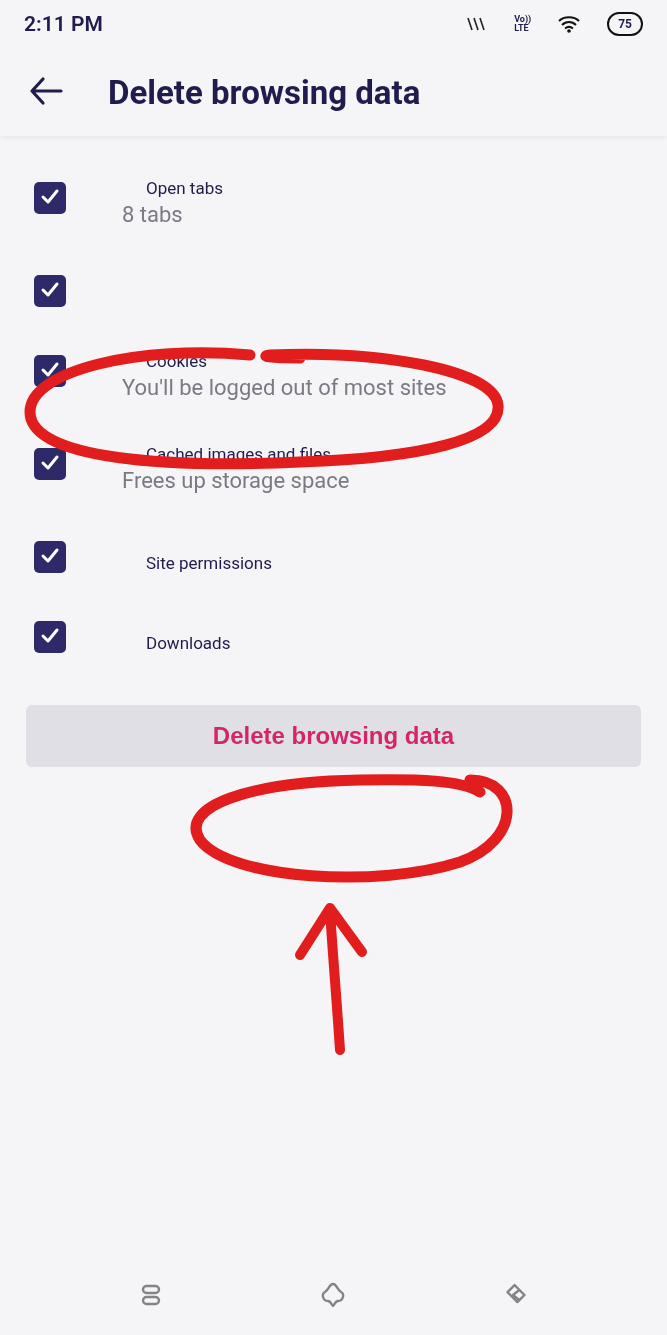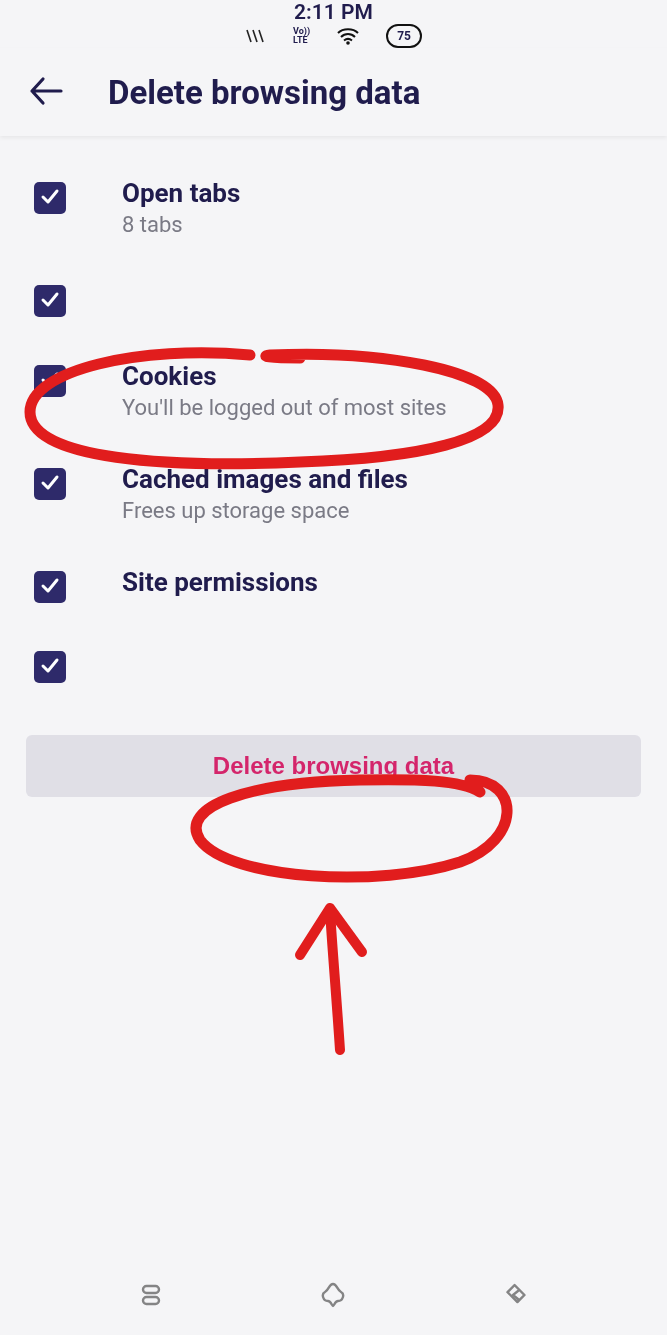--- a/index.html
+++ b/index.html
@@ -13,21 +13,20 @@
       position: relative;
     }
     .status-bar {
       height: 48px;
       display: flex;
       align-items: center;
       justify-content: space-between;
       padding: 0 24px;
       font-weight: 600;
       font-size: 21px;
-      flex-direction: column;
     }
     .status-right {
       display: flex;
       align-items: center;
       gap: 26px;
     }
     .status-right .signal-icon,
     .status-right .volte-icon,
     .status-right .wifi-icon { display: inline-flex; }
     .battery-pill {
@@ -61,34 +60,35 @@
     }
     .content {
       padding: 20px 26px 0 26px;
     }
     .option-row {
       display: flex;
       align-items: flex-start;
       gap: 56px;
       padding: 22px 0 22px 8px;
     }
-    .option-row.single { align-items: flex-start; }
+    .option-row.single { align-items: flex-end; }
     .checkbox {
       width: 32px; height: 32px;
       border-radius: 5px;
       background: #2e2a6a;
       display: flex; align-items: center; justify-content: center;
       flex-shrink: 0;
       margin-top: 4px;
     }
     .option-texts { display: flex; flex-direction: column; gap: 4px; }
     .option-title {
-      font-size: 26px;
+      font-size: 17px;
       color: #201c4d;
-      font-weight: 700;
+      font-weight: 400;
+      margin-left: 24px;
     }
     .option-sub {
       font-size: 22px;
       color: #7a7a85;
     }
     .delete-button {
       margin: 30px 0 0 0;
       width: 100%;
       height: 62px;
       background: #e0dfe6;
@@ -222,20 +222,23 @@
   </div>
 
   <div class="option-row single">
     <span class="checkbox">
       <span>
         <svg width="20" height="20" viewBox="0 0 20 20">
             <path d="M3 11 L8 16 L17 5" stroke="#fff" stroke-width="3" fill="none" stroke-linecap="round" stroke-linejoin="round"></path>
           </svg>
       </span>
     </span>
+    <div class="option-texts">
+      <span class="option-title">Downloads</span>
+    </div>
   </div>
 
   <button class="delete-button">Delete browsing data</button>
 
 </div>
 
 <div class="annotation-layer">
   <svg width="667" height="1335" viewBox="0 0 667 1335">
 
     <path d="M250 355

